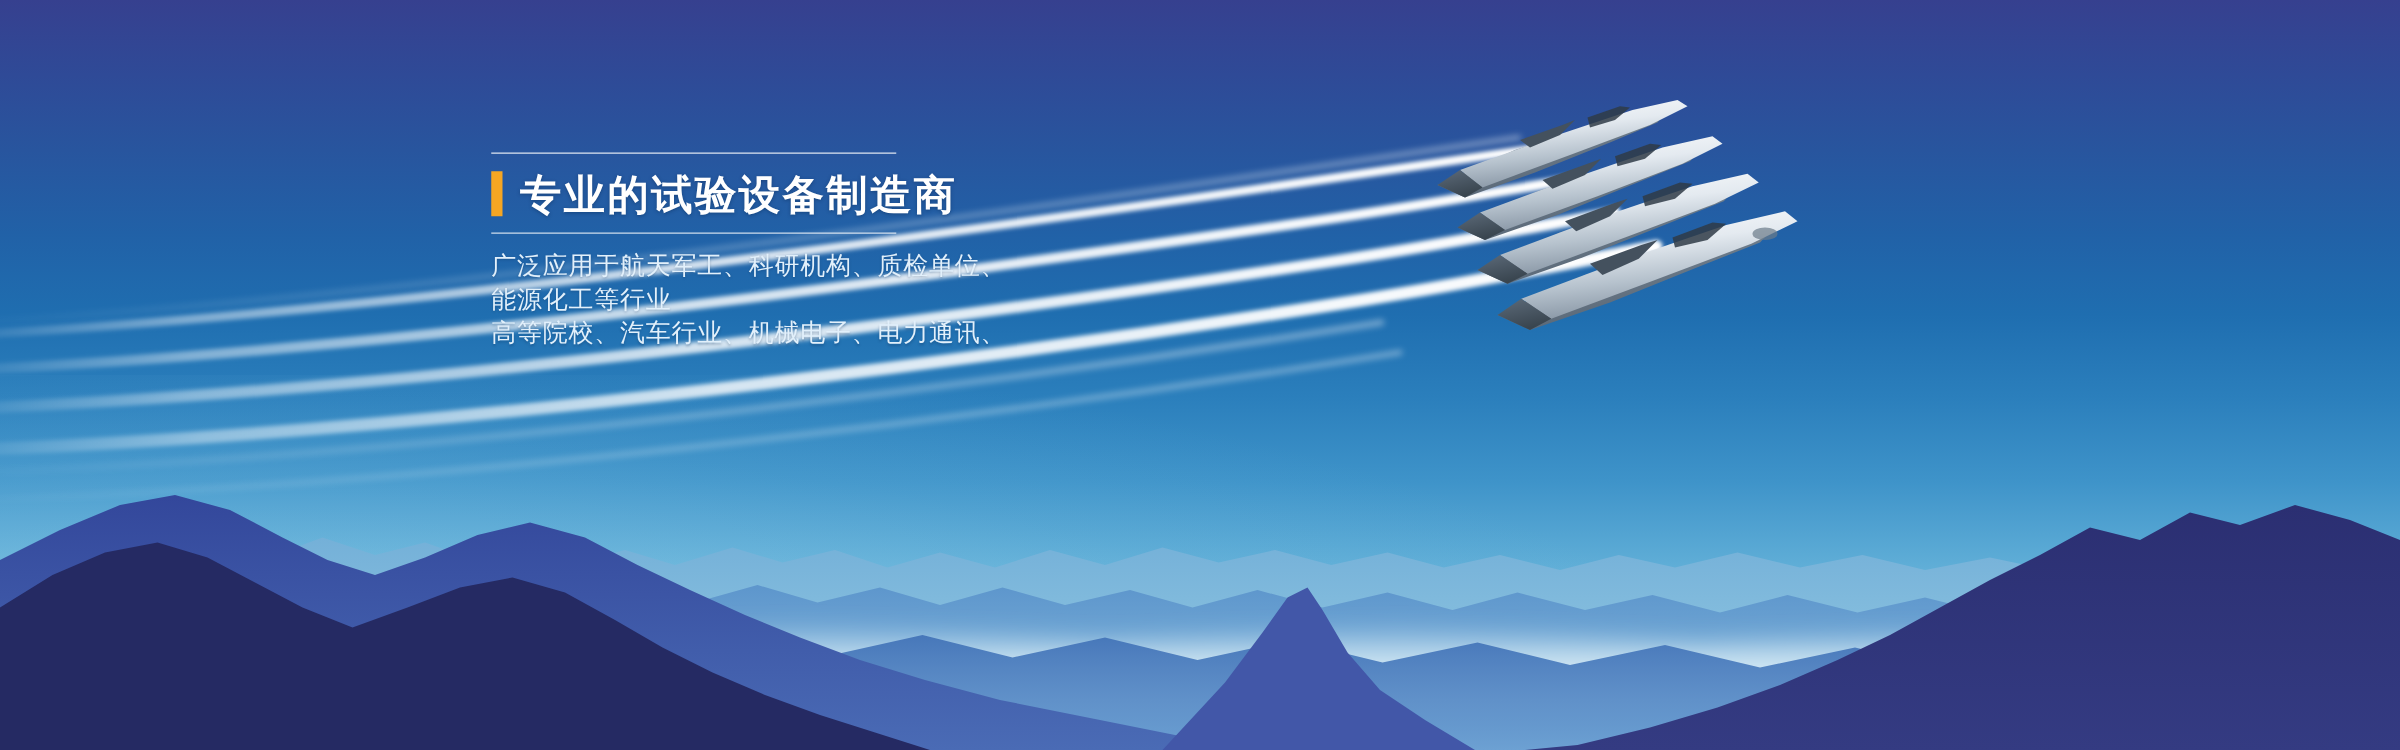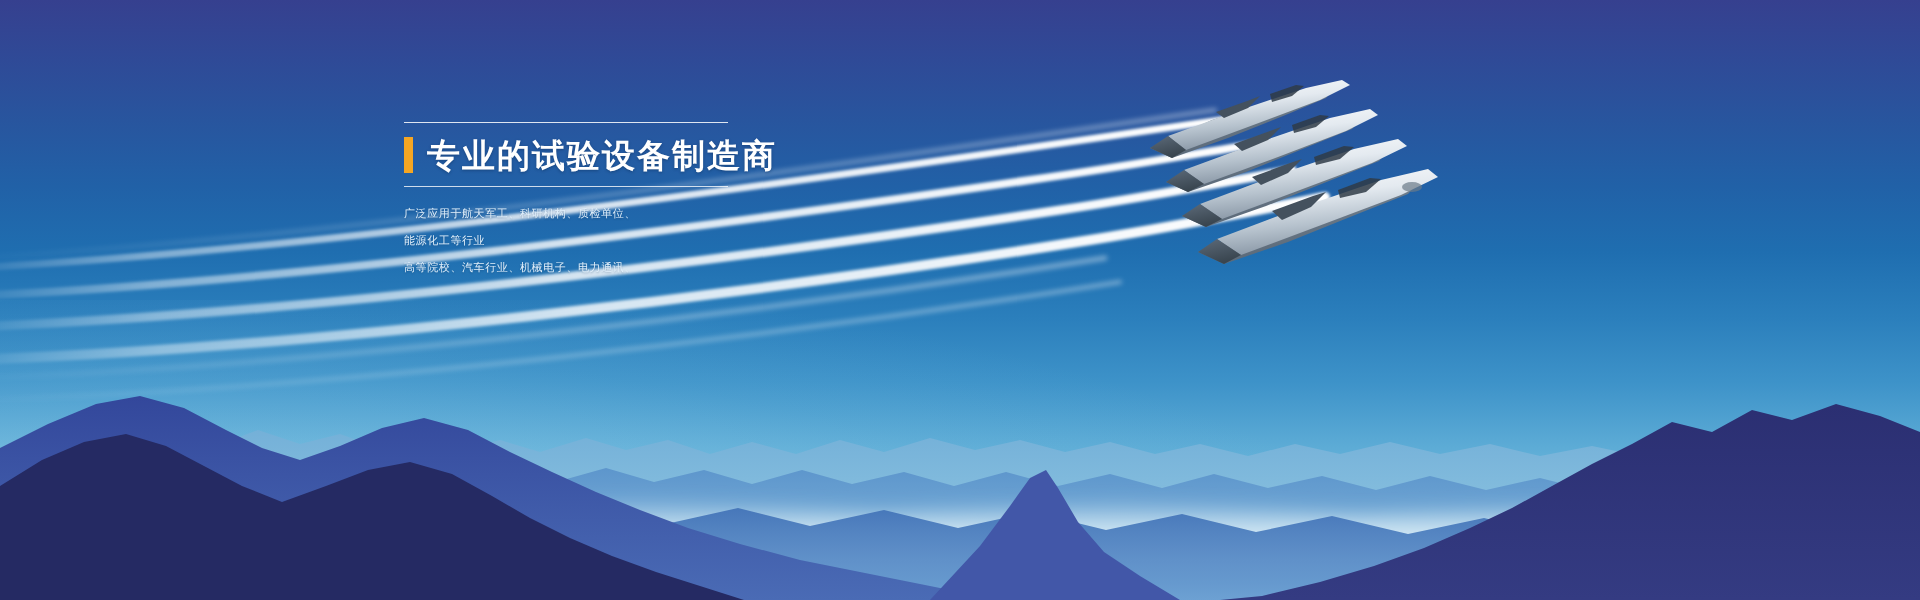--- a/index.html
+++ b/index.html
@@ -62,21 +62,21 @@
   .mountains {
     position:absolute;
     left:0; bottom:0;
     width:1920px; height:240px;
     pointer-events:none;
   }
 
   
   .copy {
     position:absolute;
-    left:404px; top:122px;
+    left:393px; top:122px;
     width:520px;
   }
   .rule-top {
     width:324px; height:1px;
     background:rgba(255,255,255,.85);
     margin-bottom:14px;
   }
   .headline-row {
     display:flex;
     align-items:center;
@@ -96,21 +96,21 @@
     line-height:1;
     white-space:nowrap;
     text-shadow:0 1px 3px rgba(10,40,80,.45);
   }
   .rule-bottom {
     width:324px; height:1px;
     background:rgba(255,255,255,.78);
     margin-bottom:13px;
   }
   .sub {
-    font-size:11px;
+    font-size:20px;
     line-height:27px;
     color:#e2f0fb;
     letter-spacing:.6px;
     white-space:nowrap;
     text-shadow:0 1px 2px rgba(10,40,80,.30);
   }
 </style>
 </head>
 <body>
 

